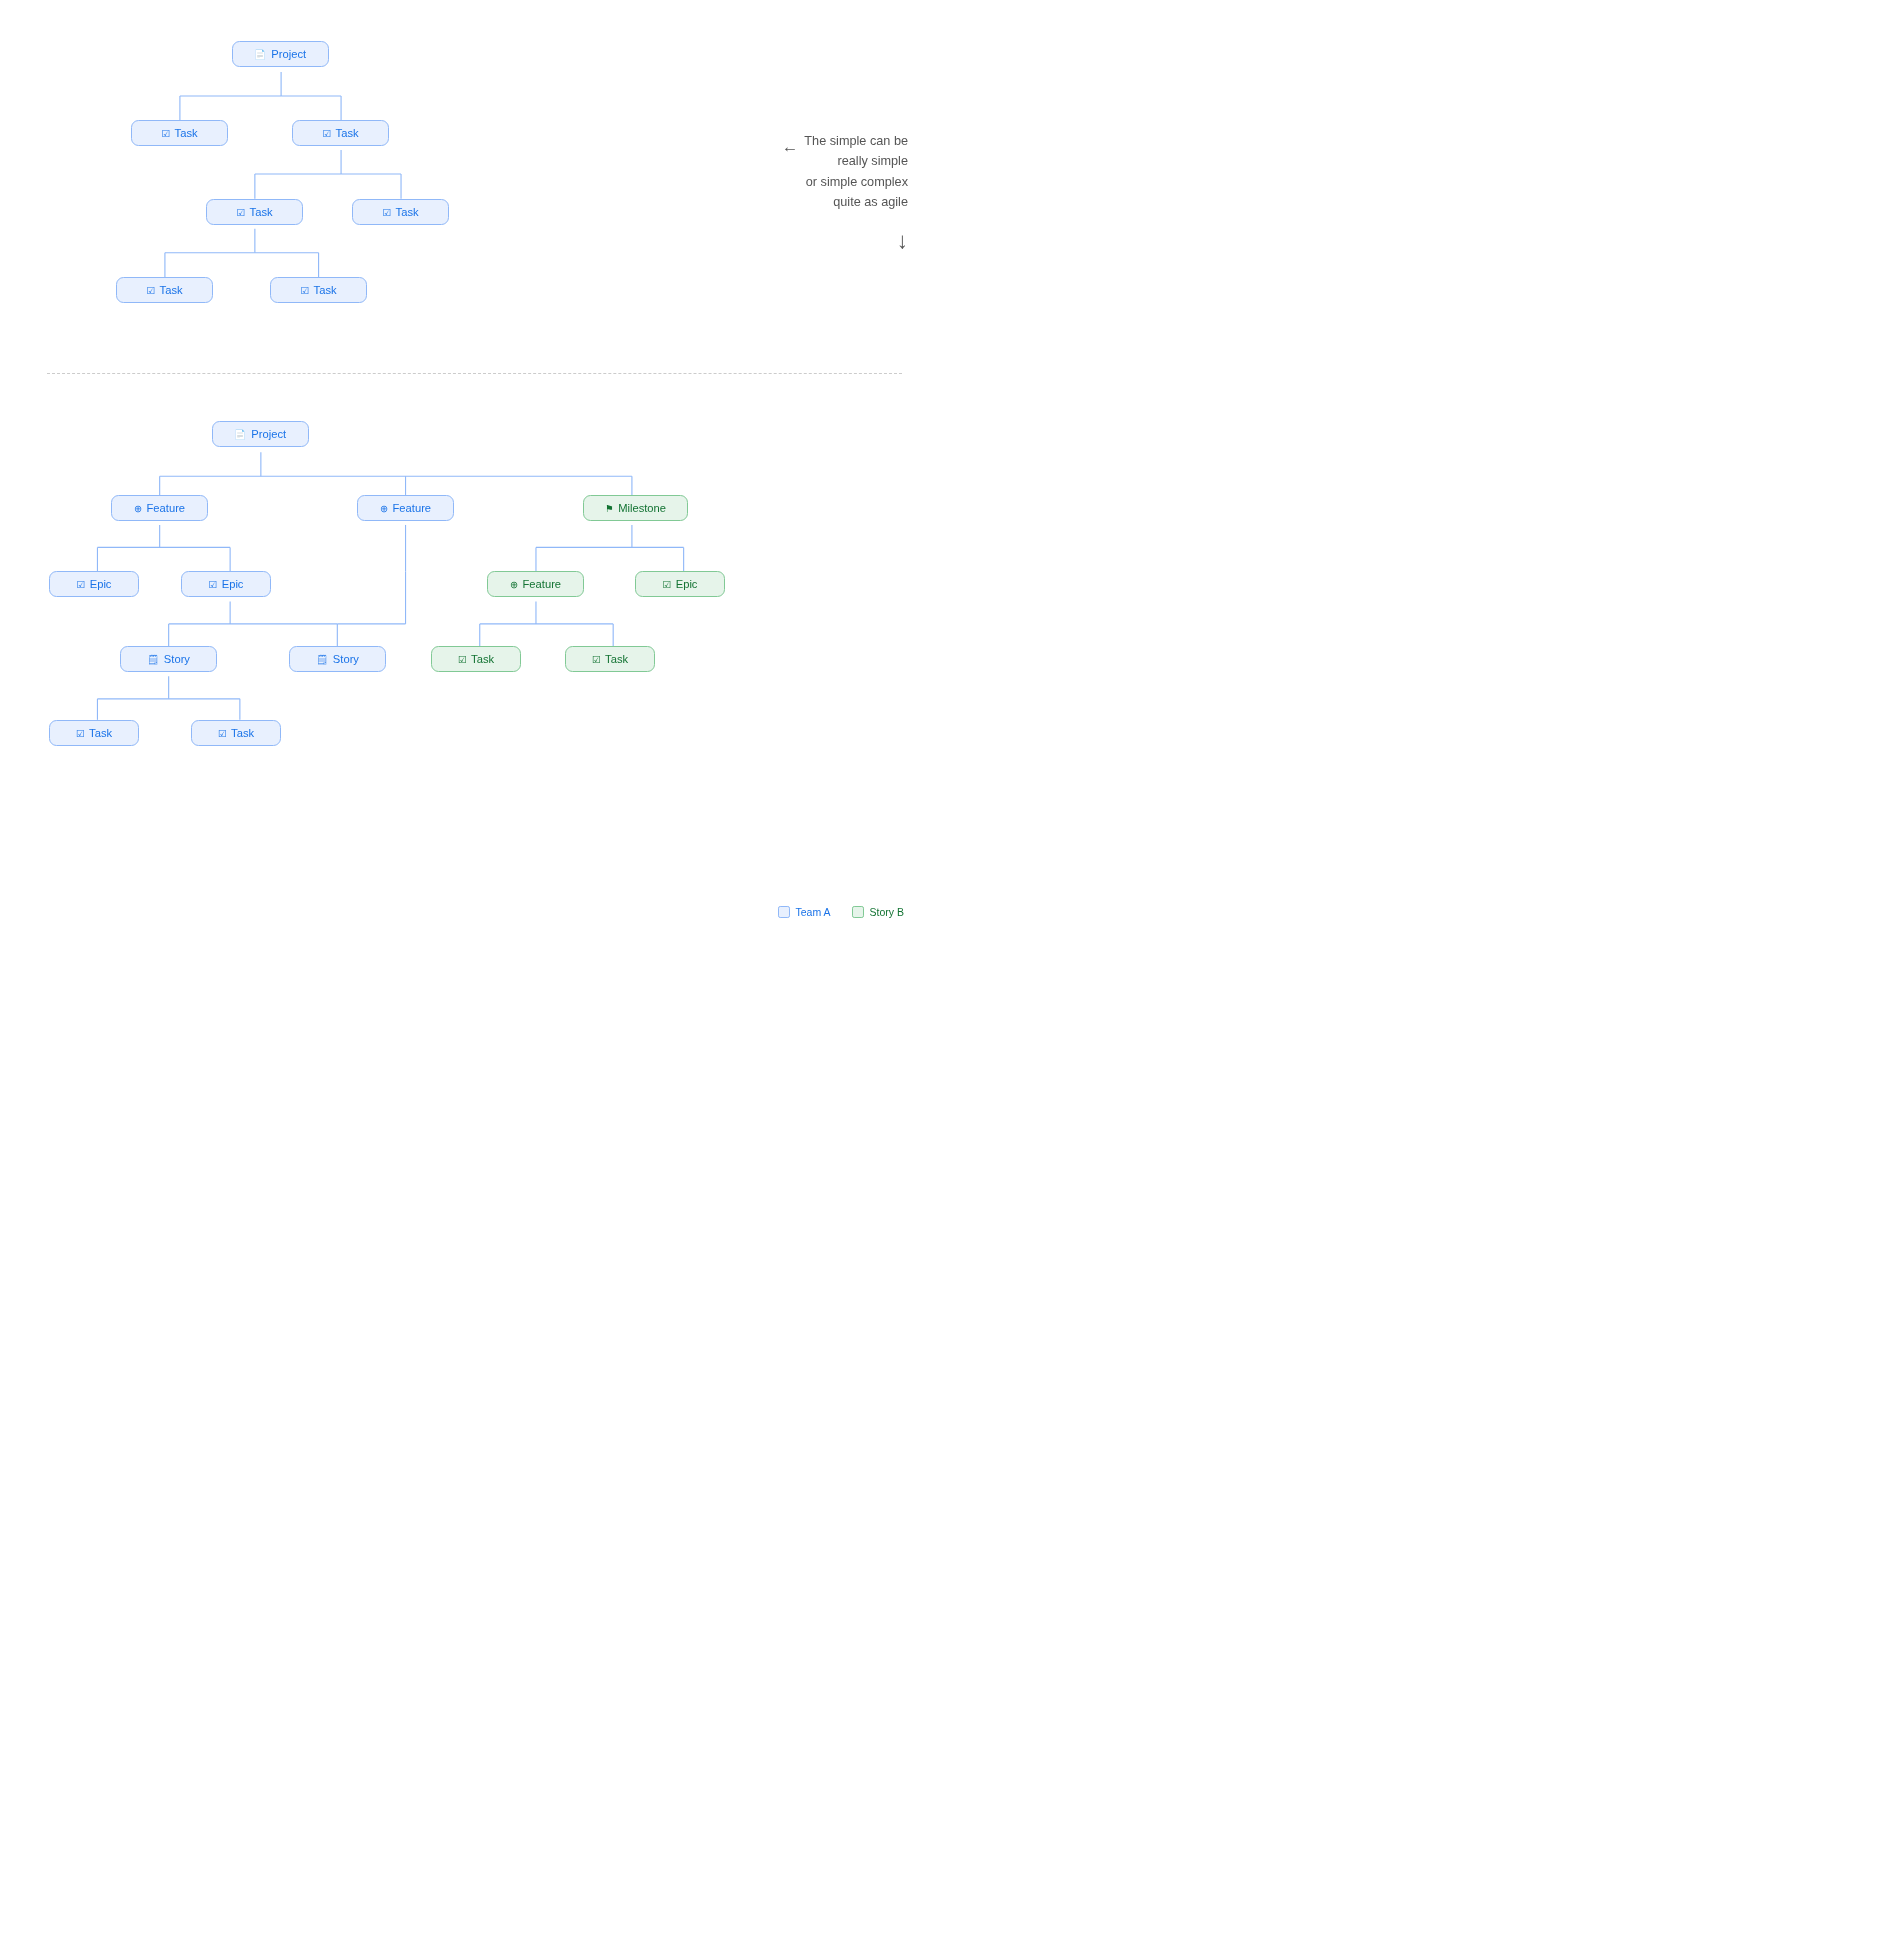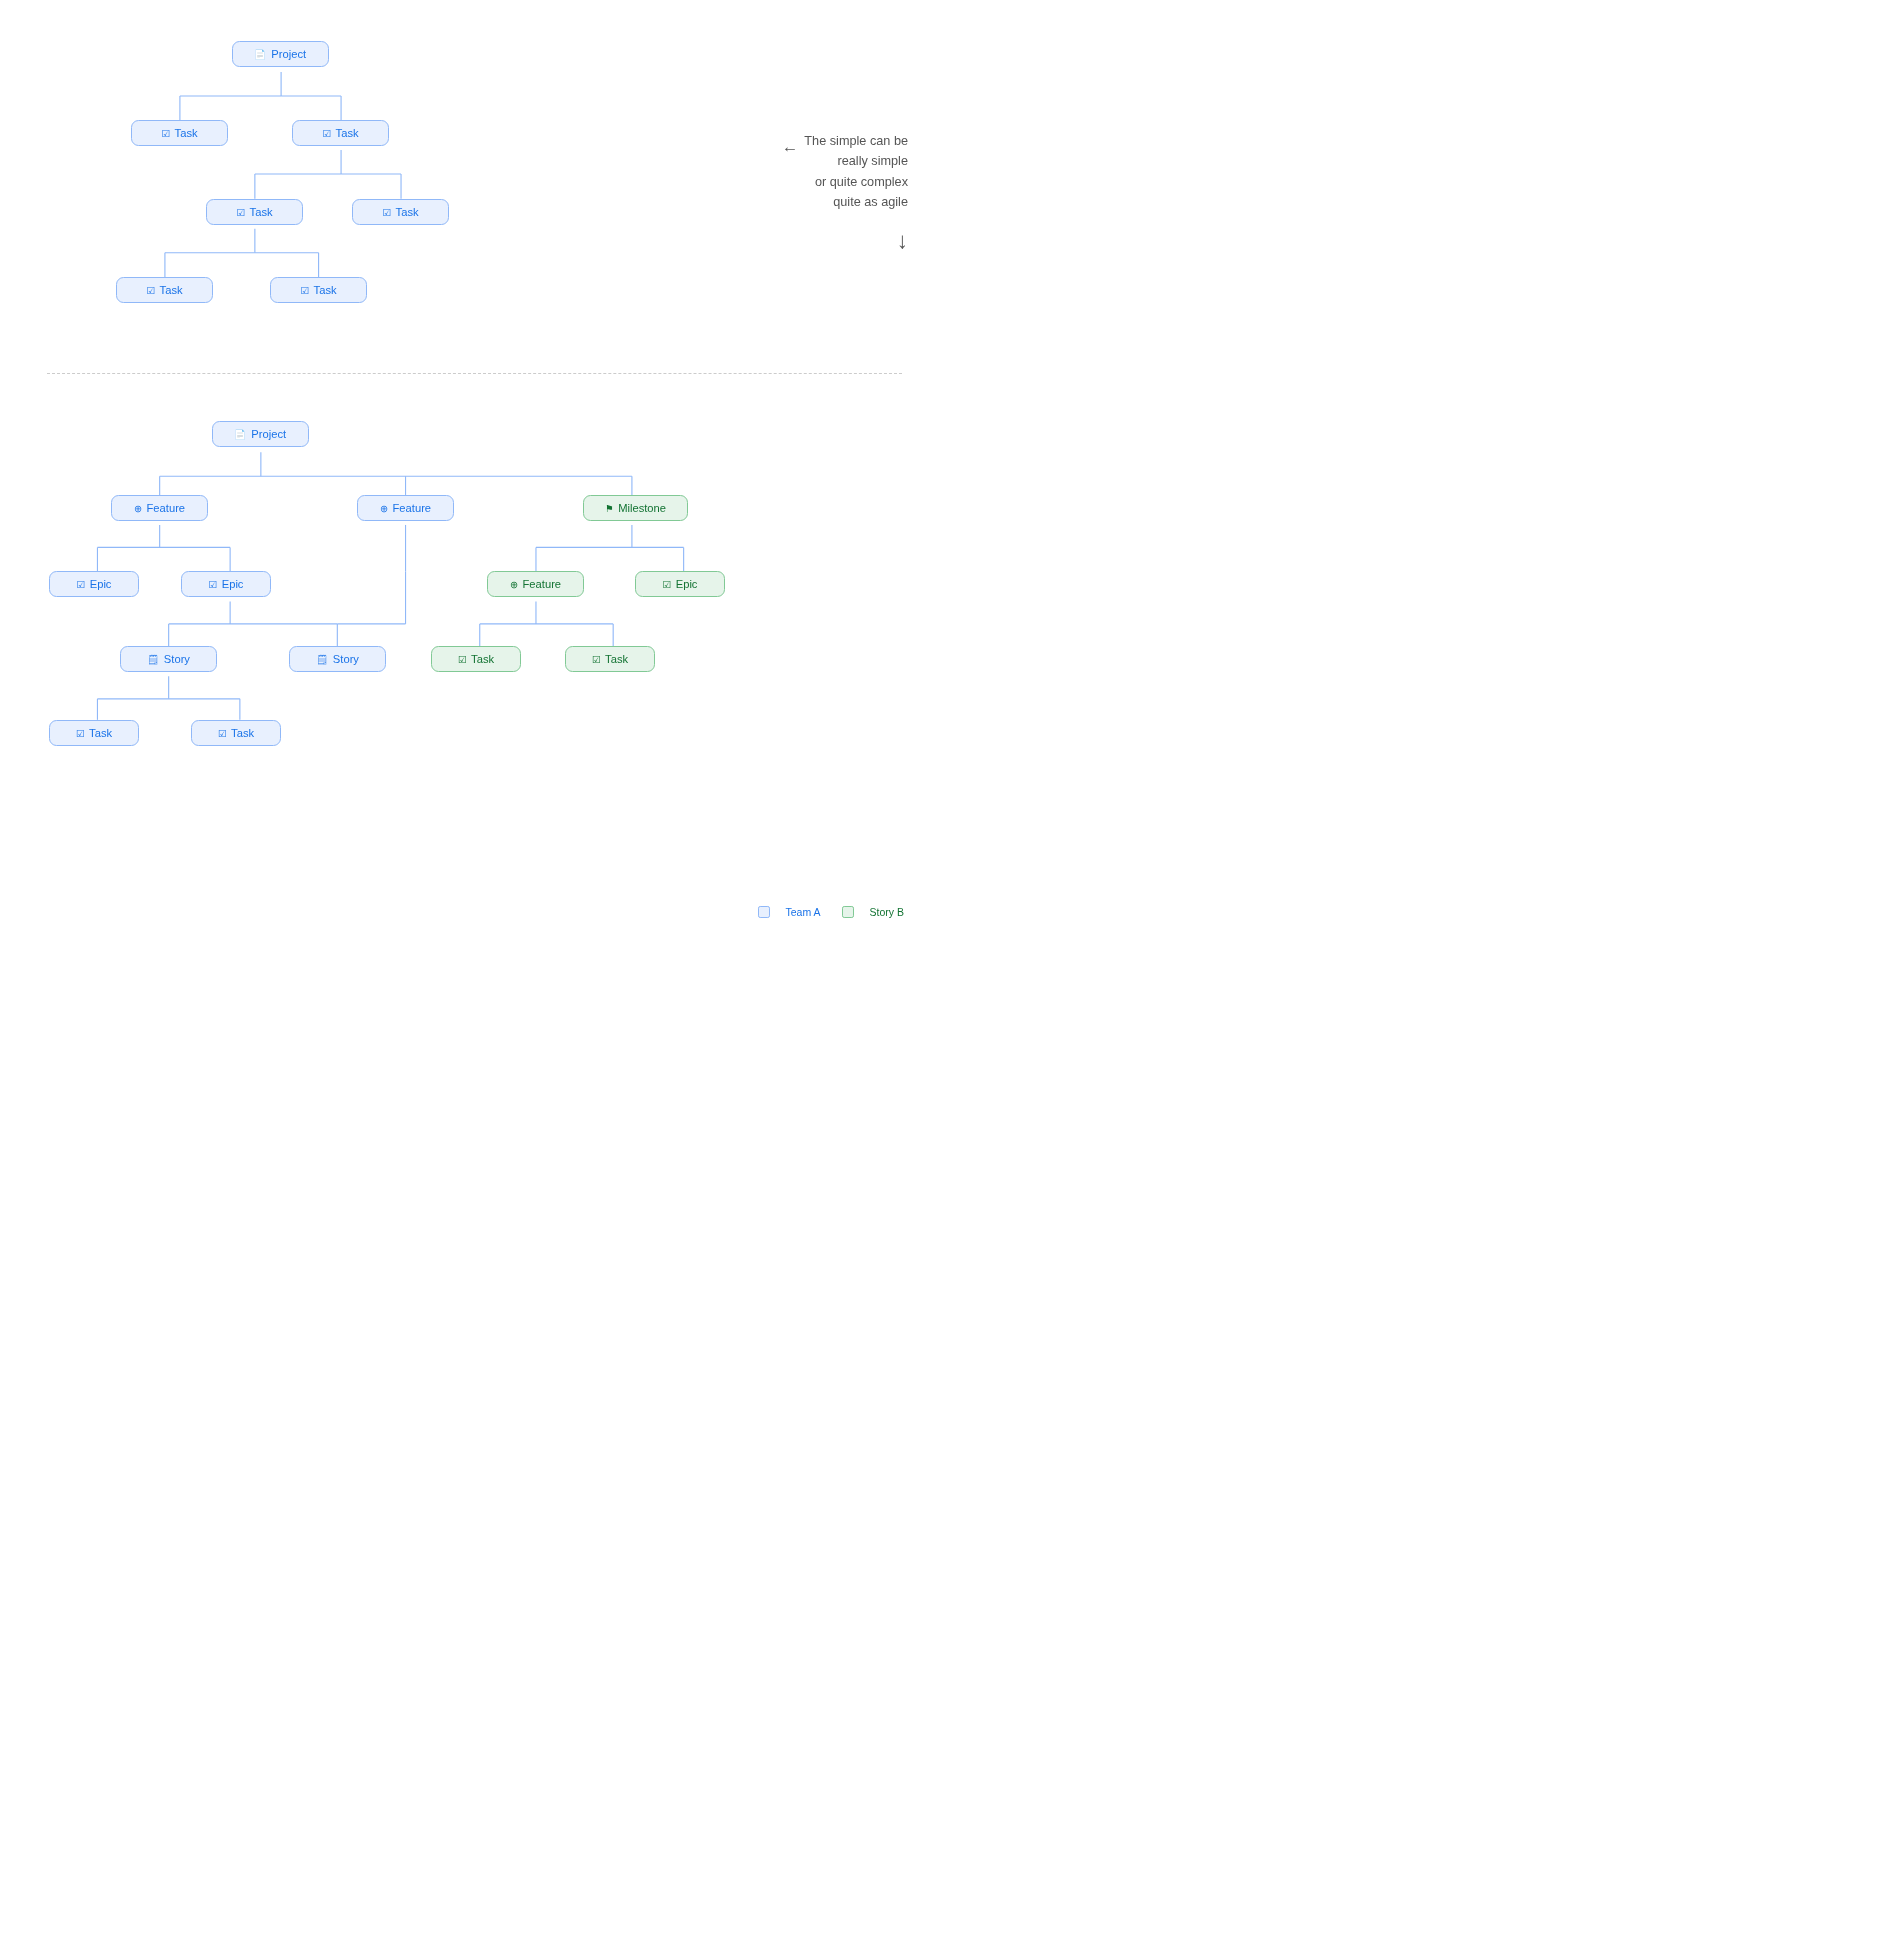--- a/index.html
+++ b/index.html
@@ -77,21 +77,21 @@
     .legend {
       position: absolute;
       display: flex;
       align-items: center;
       gap: 21px;
       font-size: 10.5px;
     }
     .legend-item {
       display: flex;
       align-items: flex-end;
-      gap: 16px;
+      gap: 6px;
     }
     .legend-swatch {
       width: 12px;
       height: 12px;
       border-radius: 2.2px;
     }
     .legend-swatch-blue {
       background: #e8f0fe;
       border: 1.1px solid #90b8f8;
     }
@@ -156,21 +156,21 @@
     <span class="node-icon">☑</span>
     <span>Task</span>
   </div>
 
   <div class="annotation" style="top:131px;right:41px;">
     <div style="display:flex;align-items:flex-start;gap:6px;justify-content:flex-end;">
       <span style="font-size:16.5px;color:#555;margin-top:1.5px;">←</span>
       <div>
         <div>The simple can be</div>
         <div>really simple</div>
-        <div>or quite complex</div>
+        <div>or simple complex</div>
         <div>quite as agile</div>
       </div>
     </div>
     <div style="text-align:right;margin-top:10.5px;font-size:22.5px;color:#555;">↓</div>
   </div>
 
   <hr class="divider" style="top:373px;">
 
   <svg class="lines" style="position:absolute;top:0;left:0;width:949px;height:825px;" viewBox="0 0 1266 1100" width="949" height="825">
 

